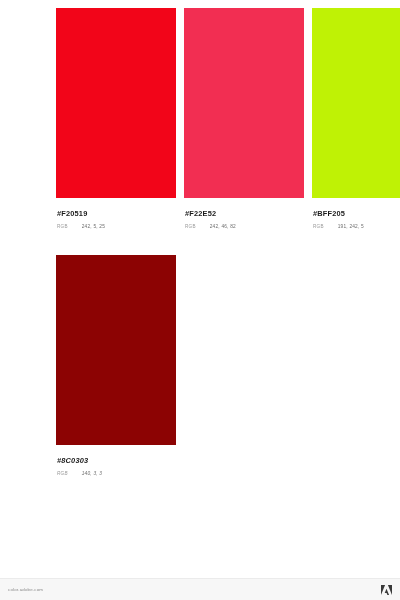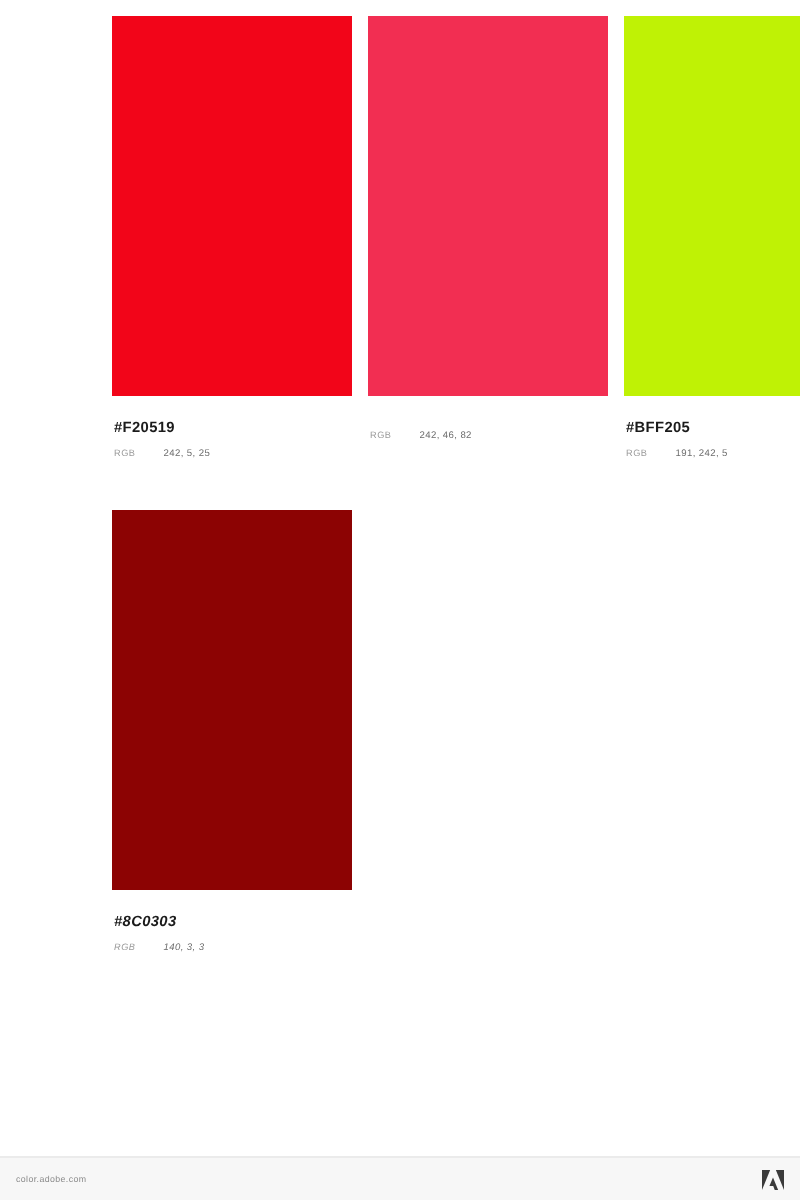--- a/index.html
+++ b/index.html
@@ -146,20 +146,21 @@
           <div class="swatch-rgb-line">
             <span class="rgb-label">RGB</span>
             <span class="rgb-values">242, 5, 25</span>
           </div>
         </div>
       </div>
 
       <div class="swatch-cell">
         <div class="swatch-chip" style="background:#F22E52;"></div>
         <div class="swatch-meta">
+          <div class="swatch-hex">#F22E52</div>
           <div class="swatch-rgb-line">
             <span class="rgb-label">RGB</span>
             <span class="rgb-values">242, 46, 82</span>
           </div>
         </div>
       </div>
 
       <div class="swatch-cell">
         <div class="swatch-chip" style="background:#BFF205;"></div>
         <div class="swatch-meta">

